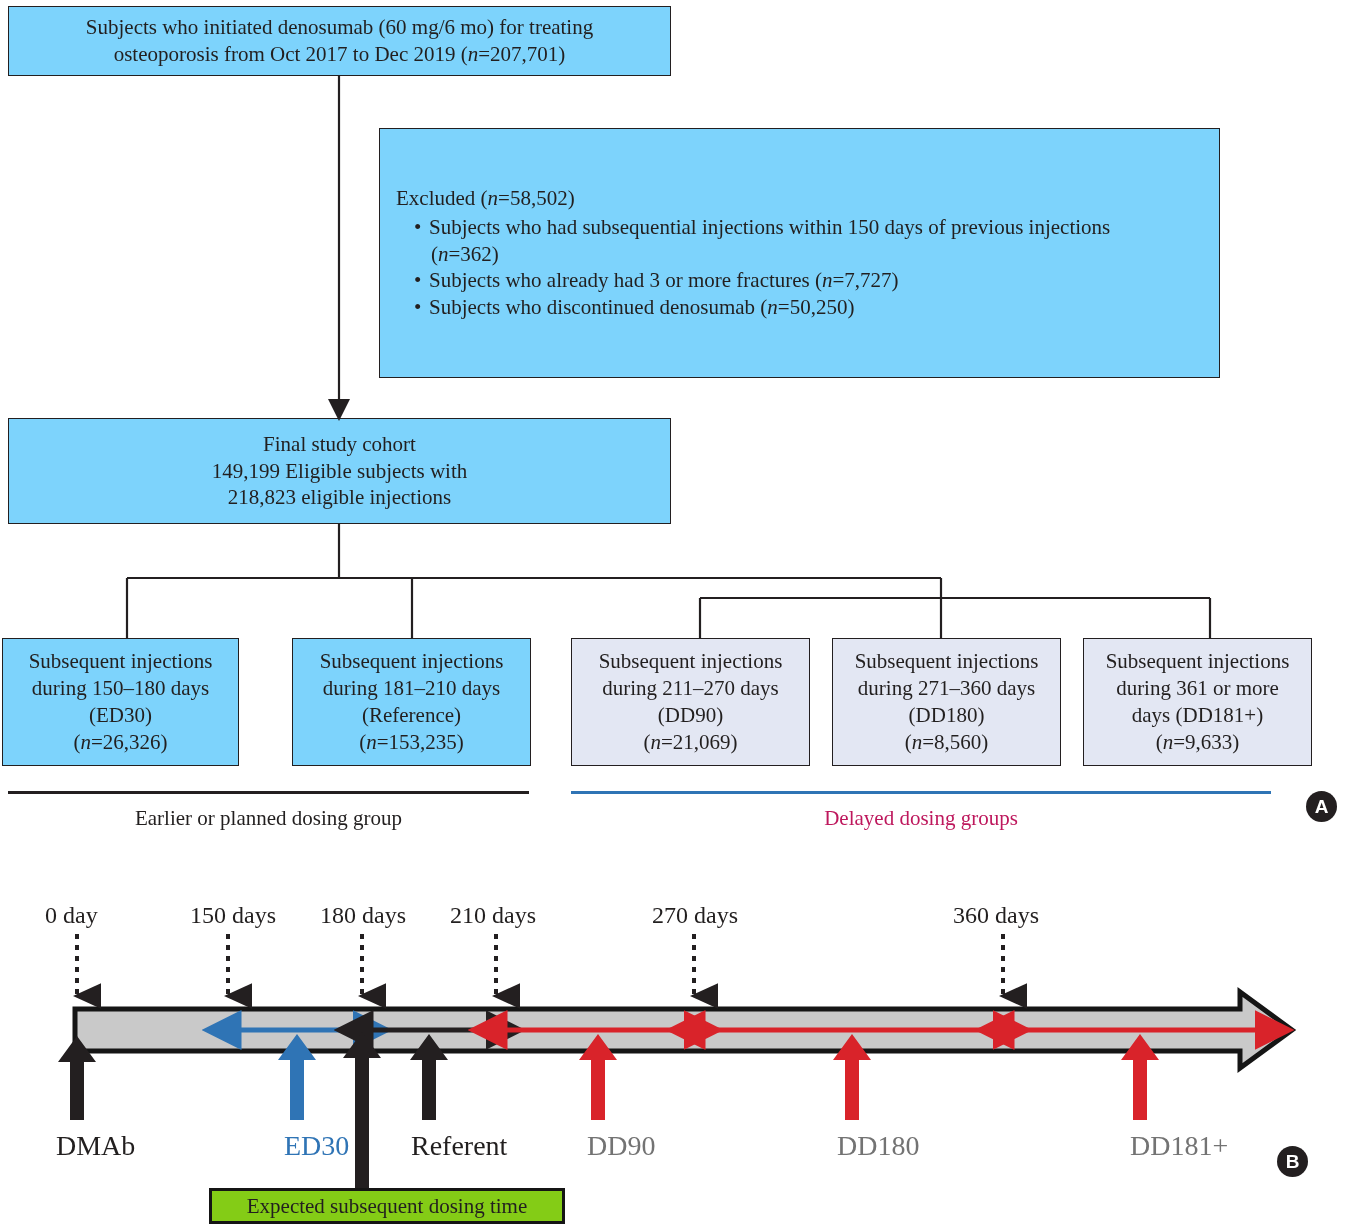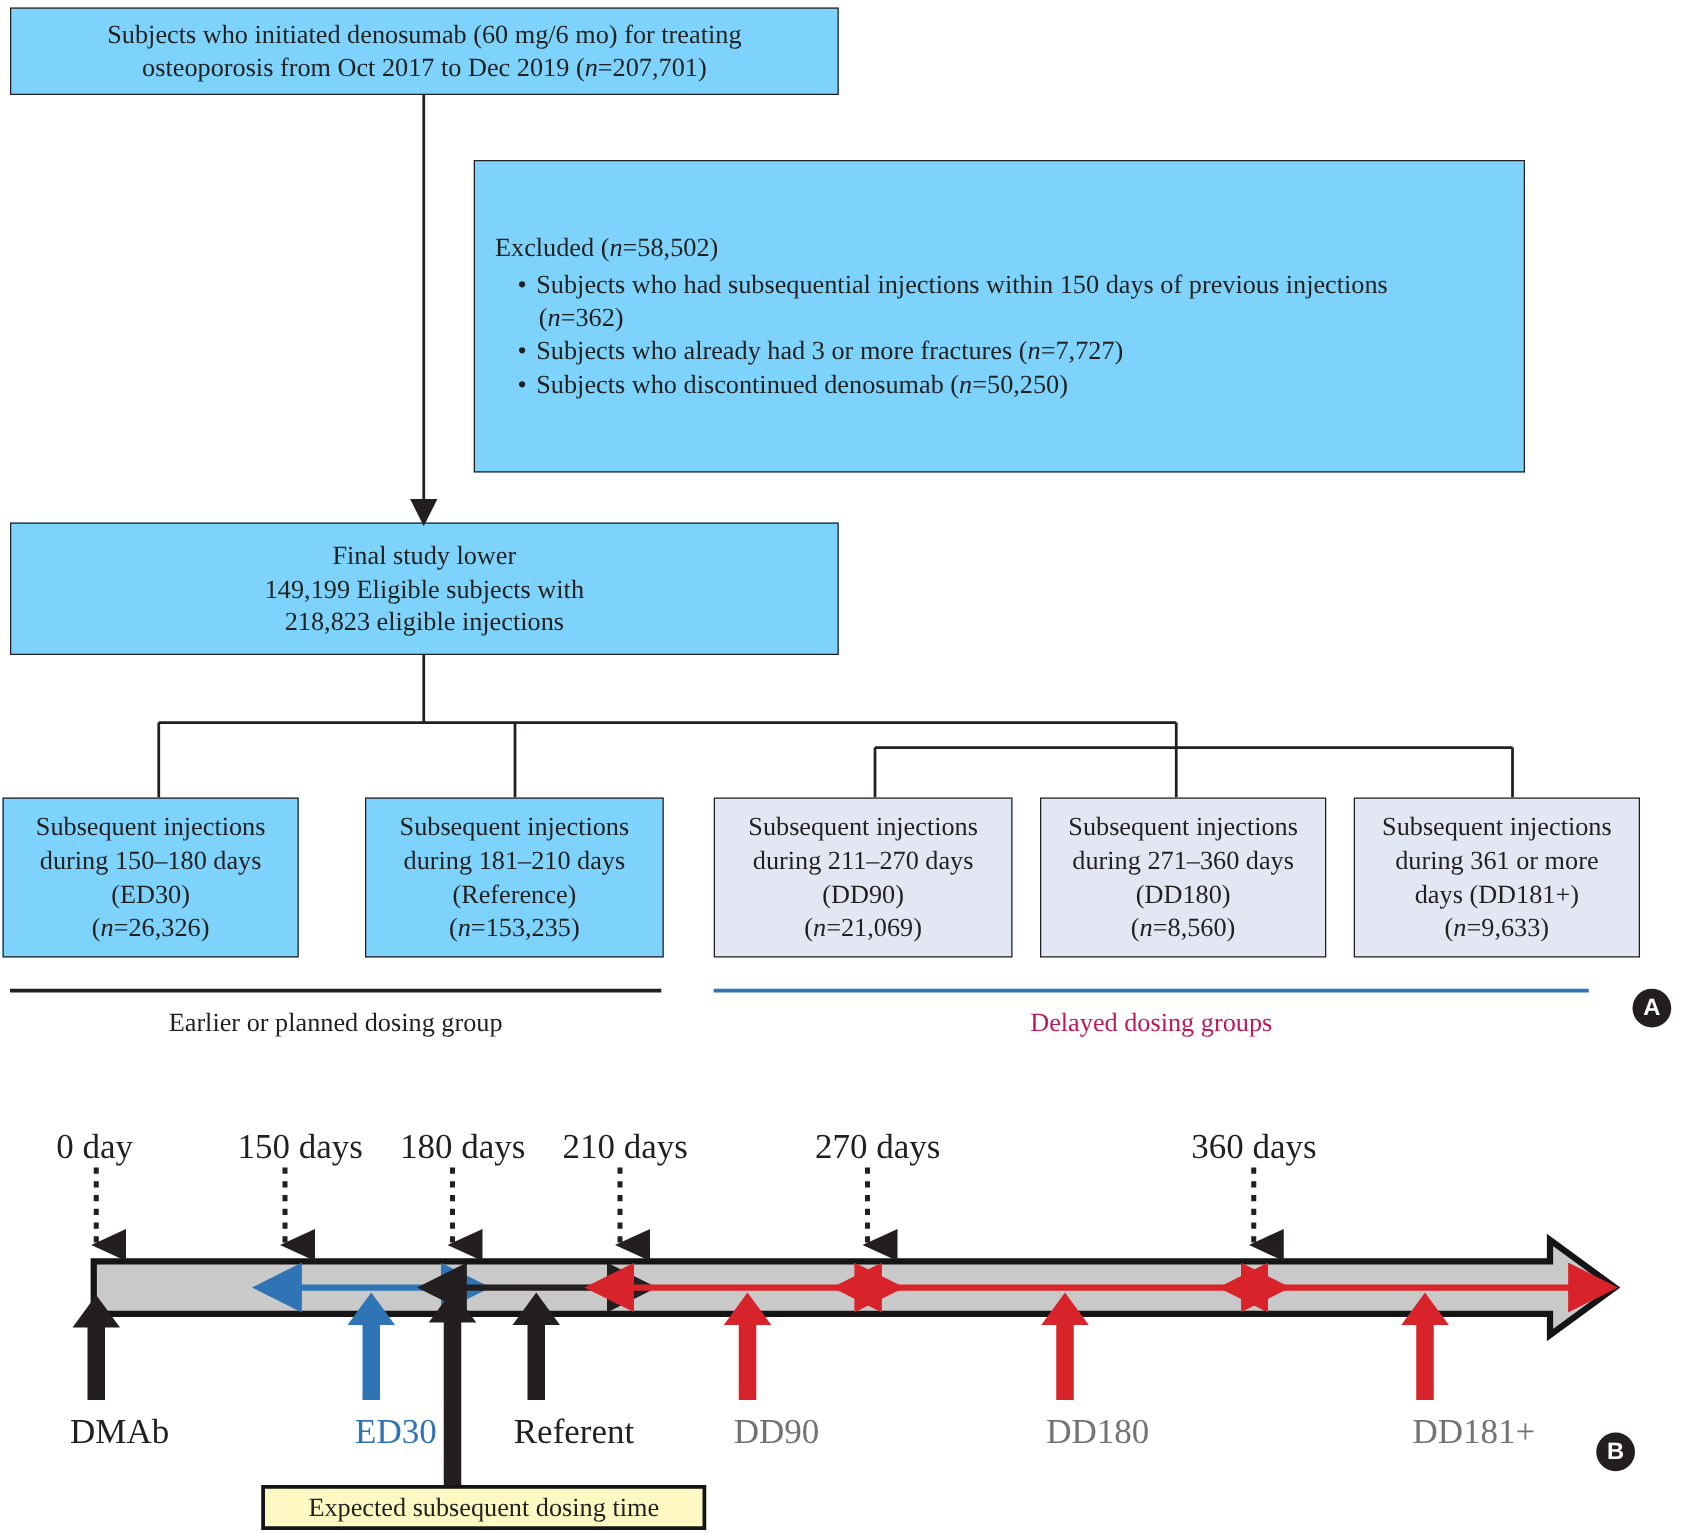--- a/index.html
+++ b/index.html
@@ -21,27 +21,27 @@
   .hl{height:1.6px;}
   .blue-rule{background:#2f74b5;}
   .grouplabel{position:absolute;font-size:21px;text-align:center;}
   .grouplabel.blue{color:#be185d;}
   .panel-marker{
     position:absolute;width:31px;height:31px;border-radius:50%;
     background:#231f20;color:#ffffff;font-size:19px;font-weight:bold;
     font-family:"Liberation Sans",sans-serif;
     display:flex;align-items:center;justify-content:center;
   }
-  .ticklabel{position:absolute;font-size:28px;white-space:nowrap;}
+  .ticklabel{position:absolute;font-size:24px;white-space:nowrap;}
   .botlabel{position:absolute;font-size:28px;white-space:nowrap;margin-left:26px;}
   .botlabel.blue{color:#2f74b5;}
   .botlabel.red{color:#737373;}
   .expbox{
     position:absolute;box-sizing:border-box;border:3px solid #151515;
-    background:#fef9c3;font-size:21px;display:flex;align-items:center;
+    background:#84cc16;font-size:21px;display:flex;align-items:center;
     justify-content:center;
   }
   svg{position:absolute;left:0;top:0;overflow:visible;}
   .bullets{margin:0;padding:0;list-style:none;}
   .bullets li{position:relative;padding-left:15px;}
   .bullets li:before{content:"\2022";position:absolute;left:0;top:0;}
 </style>
 </head>
 <body>
 
@@ -69,21 +69,21 @@
       </li>
       <li>
         <span>Subjects who discontinued denosumab (</span><span class="i">n</span><span>=50,250)</span>
       </li>
     </ul>
   </div>
 </div>
 
 <div class="box" style="left:8px;top:418px;width:663px;height:106px;">
   <div>
-    <div>Final study lower</div>
+    <div>Final study cohort</div>
     <div>149,199 Eligible subjects with</div>
     <div>218,823 eligible injections</div>
   </div>
 </div>
 
 <svg width="1349" height="1226" style="pointer-events:none;">
   <defs>
     <marker id="ah" markerWidth="10" markerHeight="10" refX="5" refY="5" orient="auto">
       <path d="M0,0 L10,5 L0,10 z" fill="#231f20"></path>
     </marker>

